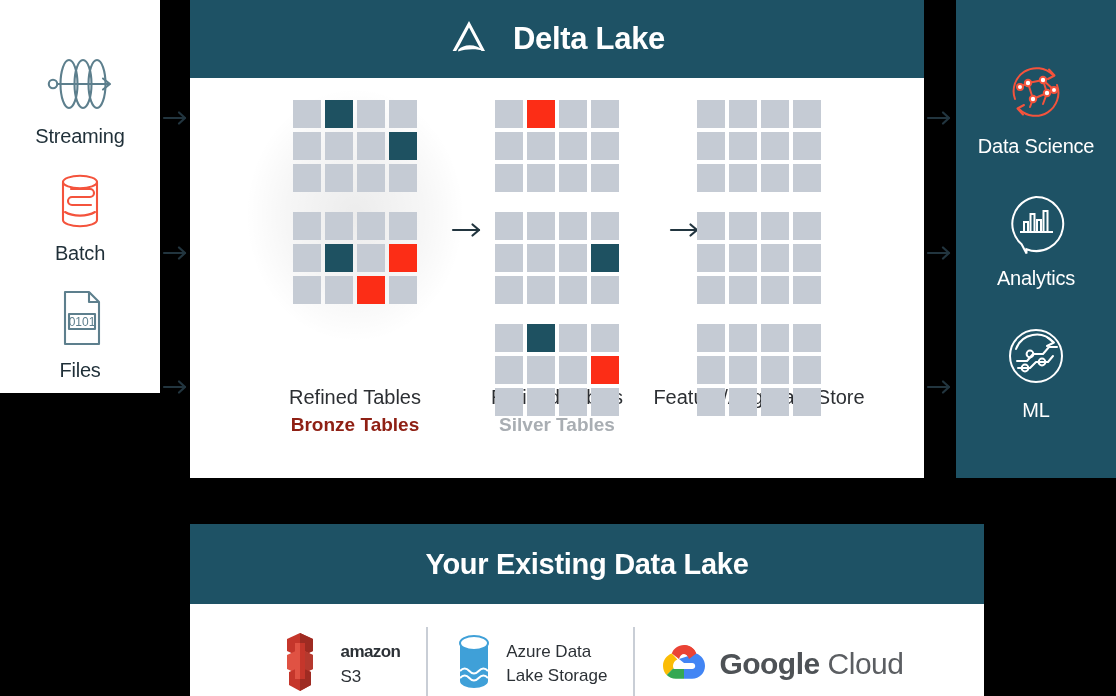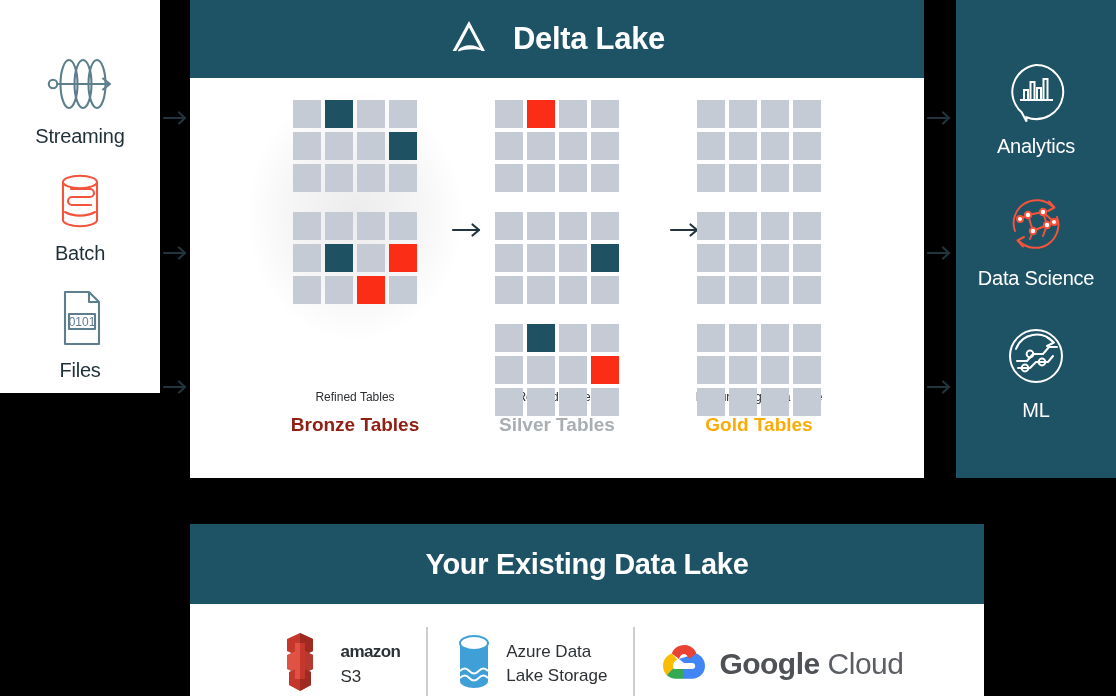--- a/index.html
+++ b/index.html
@@ -68,21 +68,21 @@
   .grid-block { display:grid; grid-template-columns:repeat(4, 28px); grid-template-rows:repeat(3, 28px); gap:4px; }
   .cell { width:28px; height:28px; }
   .cell.gray { background:#c5cbd4; }
   .cell.teal { background:#1e5161; }
   .cell.red  { background:#fc2d16; }
 
   .stage-labels {
     position:absolute; left:50%; transform:translateX(-50%);
     text-align:center; white-space:nowrap;
   }
-  .stage-title { font-size:12px; color:#2c2f33; line-height:27px; }
+  .stage-title { font-size:20px; color:#2c2f33; line-height:27px; }
   .stage-sub { font-size:19px; line-height:27px; font-weight:bold; }
 
   .stage-arrow {
     position:absolute; width:34px; height:20px; top:142px;
   }
 
   
   #right-arrow-col {
     position:absolute; left:924px; top:78px; width:32px; height:400px;
     background:#000;
@@ -364,21 +364,20 @@
             <div class="cell gray"></div>
             <div class="cell gray"></div>
           <div class="cell gray"></div>
             <div class="cell gray"></div>
             <div class="cell gray"></div>
             <div class="cell gray"></div>
         </div>
       </div>
       <div class="stage-labels" style="top:284px;">
         <div class="stage-title">Feature/Agg Data Store</div>
-        <div class="stage-sub" style="color:#fbab08">Gold Tables</div>
       </div>
     </div>
 
   </div>
 </div>
 
 <div id="right-arrow-col">
   <span class="flow-arrow" style="top:30px">
     <svg viewBox="0 0 30 20">
         <g stroke="#22353f" stroke-width="2.2" fill="none" stroke-linecap="round" stroke-linejoin="round">
@@ -399,36 +398,20 @@
     <svg viewBox="0 0 30 20">
         <g stroke="#22353f" stroke-width="2.2" fill="none" stroke-linecap="round" stroke-linejoin="round">
           <path d="M4 10 H25"></path>
           <path d="M19 4.5 L25 10 L19 15.5"></path>
         </g>
       </svg>
   </span>
 </div>
 
 <div id="consumers-panel">
-
-  <div class="consumer-item">
-    <span>
-      <svg class="cons-icon" viewBox="0 0 66 66">
-        <g fill="none" stroke="#fff" stroke-width="2">
-          <path d="M33 6 A27 27 0 1 1 23.5 58.2 L23.5 62.5 L18.6 53.2 A27 27 0 0 1 33 6 Z"></path>
-          <path d="M17 41 H50" stroke-width="2.2"></path>
-          <path d="M21 41 V31 H25 V41"></path>
-          <path d="M27.5 41 V23 H31.5 V41"></path>
-          <path d="M34 41 V29 H38 V41"></path>
-          <path d="M40.5 41 V20 H44.5 V41"></path>
-        </g>
-      </svg>
-    </span>
-    <span class="consumer-label">Analytics</span>
-  </div>
 
   <div class="consumer-item">
     <span>
       <svg class="cons-icon" viewBox="0 0 66 66">
         <g fill="none" stroke="#f4533c" stroke-width="2" stroke-linecap="round" stroke-linejoin="round">
           <path d="M12 40 A23 23 0 0 1 50 16"></path>
           <path d="M46 10.5 L51.5 16.5 L45 20"></path>
           <path d="M54 26 A23 23 0 0 1 16 50"></path>
           <path d="M20 55.5 L14.5 49.5 L21 46"></path>
           <path d="M25 24 L40 21 L44 34 L30 40 Z"></path>
@@ -436,20 +419,36 @@
           <circle cx="25" cy="24" r="3.2" fill="#fff"></circle>
           <circle cx="40" cy="21" r="3.2" fill="#fff"></circle>
           <circle cx="44" cy="34" r="3.2" fill="#fff"></circle>
           <circle cx="30" cy="40" r="3.2" fill="#fff"></circle>
           <circle cx="51" cy="31" r="3" fill="#fff"></circle>
           <circle cx="17" cy="28" r="3" fill="#fff"></circle>
         </g>
       </svg>
     </span>
     <span class="consumer-label">Data Science</span>
+  </div>
+
+  <div class="consumer-item">
+    <span>
+      <svg class="cons-icon" viewBox="0 0 66 66">
+        <g fill="none" stroke="#fff" stroke-width="2">
+          <path d="M33 6 A27 27 0 1 1 23.5 58.2 L23.5 62.5 L18.6 53.2 A27 27 0 0 1 33 6 Z"></path>
+          <path d="M17 41 H50" stroke-width="2.2"></path>
+          <path d="M21 41 V31 H25 V41"></path>
+          <path d="M27.5 41 V23 H31.5 V41"></path>
+          <path d="M34 41 V29 H38 V41"></path>
+          <path d="M40.5 41 V20 H44.5 V41"></path>
+        </g>
+      </svg>
+    </span>
+    <span class="consumer-label">Analytics</span>
   </div>
 
   <div class="consumer-item">
     <span>
       <svg class="cons-icon" viewBox="0 0 66 66">
         <g fill="none" stroke="#fff" stroke-width="2" stroke-linecap="round" stroke-linejoin="round">
           <circle cx="33" cy="33" r="26"></circle>
           <path d="M13 26 A22 22 0 0 1 50 19"></path>
           <path d="M44.5 14.5 L51 19.5 L44 23"></path>
           <path d="M14 38 H24 L30 31 H40 L46 24 H54"></path>

